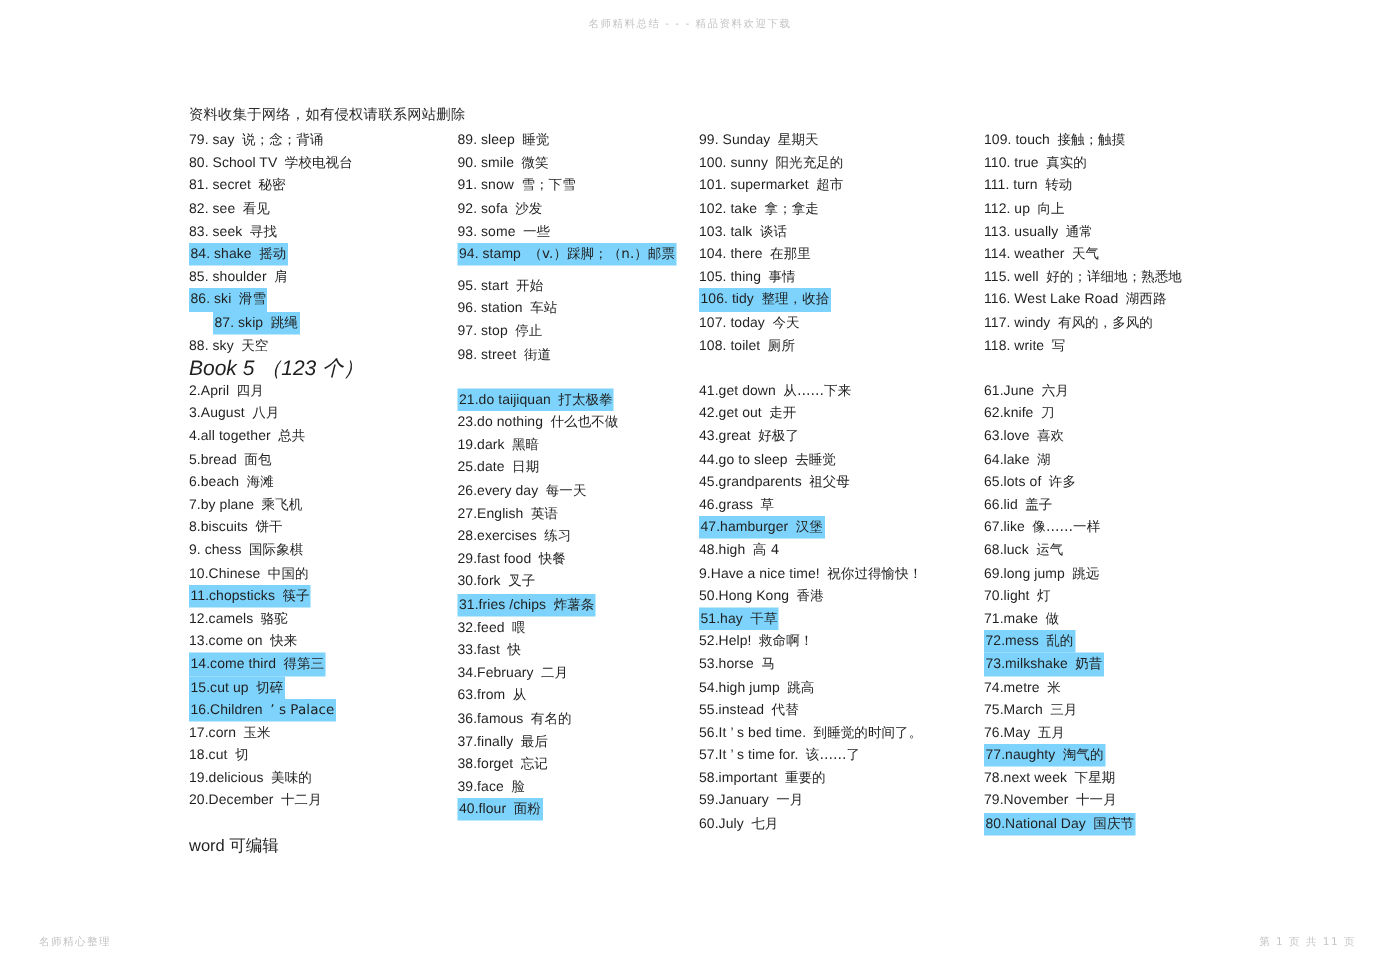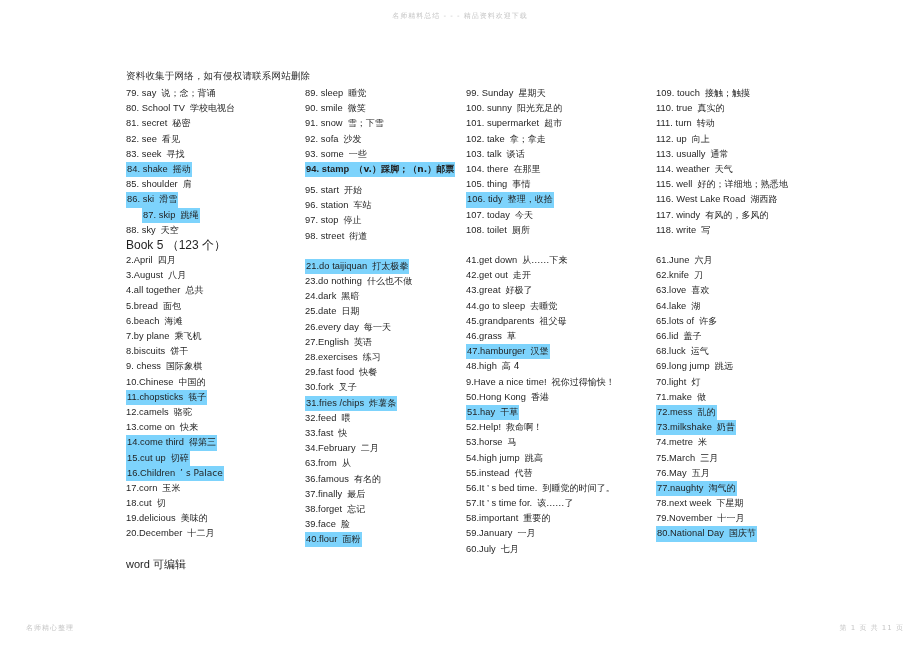--- a/index.html
+++ b/index.html
@@ -70,23 +70,24 @@
   .entry .cn{
     font-family:"DejaVu Sans",sans-serif;
     font-size:9px;
     padding-left:5px;
   }
   .entry .en{ font-size:9.3px; }
 
   .book-head{
     display:block;
     height:15.2px;
-    font-size:12px;
+    font-size:14px;
     white-space:nowrap;
     color:#1f1f1f;
+    font-style:italic;
   }
   .word-note{
     display:block;
     margin-top:15px;
     font-size:11px;
     white-space:nowrap;
     color:#1f1f1f;
   }
 </style>
 </head>
@@ -133,29 +134,29 @@
       <span class="entry"><span class="en">19.delicious</span><span class="cn">美味的</span></span>
       <span class="entry"><span class="en">20.December</span><span class="cn">十二月</span></span>
       <span class="word-note">word 可编辑</span>
     </div>
   <div class="col col-2">
       <span class="entry"><span class="en">89. sleep</span><span class="cn">睡觉</span></span>
       <span class="entry"><span class="en">90. smile</span><span class="cn">微笑</span></span>
       <span class="entry"><span class="en">91. snow</span><span class="cn">雪；下雪</span></span>
       <span class="entry"><span class="en">92. sofa</span><span class="cn">沙发</span></span>
       <span class="entry"><span class="en">93. some</span><span class="cn">一些</span></span>
-      <div style="height: 21px; font-weight: bold;"><span class="entry hl"><span class="en">94. stamp</span><span class="cn">（v.）踩脚；（n.）邮票</span></span></div>
+      <div style="height: 21px;"><span class="entry hl"><span class="en">94. stamp</span><span class="cn">（v.）踩脚；（n.）邮票</span></span></div>
       <span class="entry"><span class="en">95. start</span><span class="cn">开始</span></span>
       <span class="entry"><span class="en">96. station</span><span class="cn">车站</span></span>
       <span class="entry"><span class="en">97. stop</span><span class="cn">停止</span></span>
       <span class="entry"><span class="en">98. street</span><span class="cn">街道</span></span>
       <span class="spacer"></span>
       <div style="height: 15.2px;"><span class="entry hl"><span class="en">21.do taijiquan</span><span class="cn">打太极拳</span></span></div>
       <span class="entry"><span class="en">23.do nothing</span><span class="cn">什么也不做</span></span>
-      <span class="entry"><span class="en">24.dark</span><span class="cn">黑暗</span></span>
+      <span class="entry"><span class="en">19.dark</span><span class="cn">黑暗</span></span>
       <span class="entry"><span class="en">25.date</span><span class="cn">日期</span></span>
       <span class="entry"><span class="en">26.every day</span><span class="cn">每一天</span></span>
       <span class="entry"><span class="en">27.English</span><span class="cn">英语</span></span>
       <span class="entry"><span class="en">28.exercises</span><span class="cn">练习</span></span>
       <span class="entry"><span class="en">29.fast food</span><span class="cn">快餐</span></span>
       <span class="entry"><span class="en">30.fork</span><span class="cn">叉子</span></span>
       <div style="height: 15.2px;"><span class="entry hl"><span class="en">31.fries /chips</span><span class="cn">炸薯条</span></span></div>
       <span class="entry"><span class="en">32.feed</span><span class="cn">喂</span></span>
       <span class="entry"><span class="en">33.fast</span><span class="cn">快</span></span>
       <span class="entry"><span class="en">34.February</span><span class="cn">二月</span></span>
@@ -210,20 +211,21 @@
       <span class="entry"><span class="en">116. West Lake Road</span><span class="cn">湖西路</span></span>
       <span class="entry"><span class="en">117. windy</span><span class="cn">有风的，多风的</span></span>
       <span class="entry"><span class="en">118. write</span><span class="cn">写</span></span>
       <span class="spacer"></span>
       <span class="entry"><span class="en">61.June</span><span class="cn">六月</span></span>
       <span class="entry"><span class="en">62.knife</span><span class="cn">刀</span></span>
       <span class="entry"><span class="en">63.love</span><span class="cn">喜欢</span></span>
       <span class="entry"><span class="en">64.lake</span><span class="cn">湖</span></span>
       <span class="entry"><span class="en">65.lots of</span><span class="cn">许多</span></span>
       <span class="entry"><span class="en">66.lid</span><span class="cn">盖子</span></span>
+      <span class="entry"><span class="en">67.like</span><span class="cn">像……一样</span></span>
       <span class="entry"><span class="en">68.luck</span><span class="cn">运气</span></span>
       <span class="entry"><span class="en">69.long jump</span><span class="cn">跳远</span></span>
       <span class="entry"><span class="en">70.light</span><span class="cn">灯</span></span>
       <span class="entry"><span class="en">71.make</span><span class="cn">做</span></span>
       <div style="height: 15.2px;"><span class="entry hl"><span class="en">72.mess</span><span class="cn">乱的</span></span></div>
       <div style="height: 15.2px;"><span class="entry hl"><span class="en">73.milkshake</span><span class="cn">奶昔</span></span></div>
       <span class="entry"><span class="en">74.metre</span><span class="cn">米</span></span>
       <span class="entry"><span class="en">75.March</span><span class="cn">三月</span></span>
       <span class="entry"><span class="en">76.May</span><span class="cn">五月</span></span>
       <div style="height: 15.2px;"><span class="entry hl"><span class="en">77.naughty</span><span class="cn">淘气的</span></span></div>

